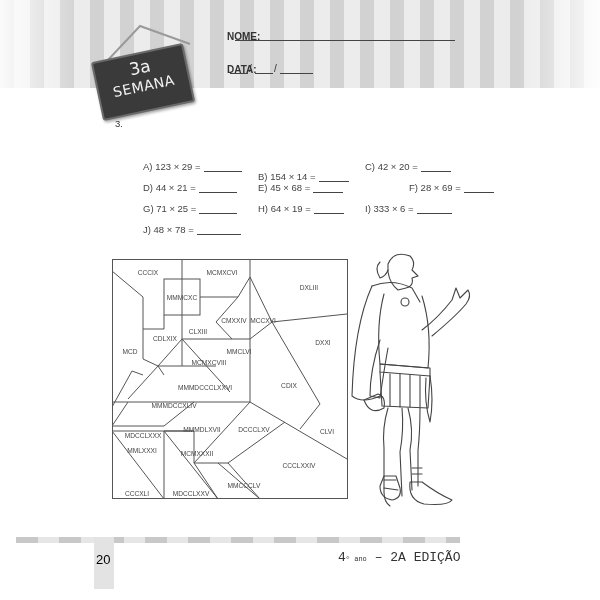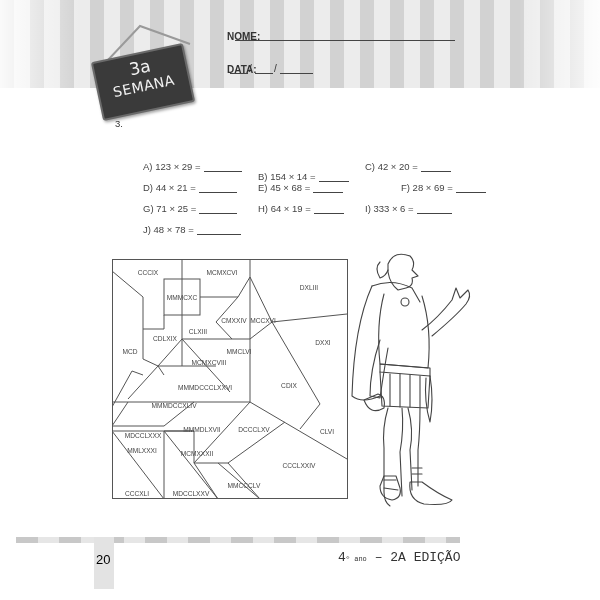--- a/index.html
+++ b/index.html
@@ -64,21 +64,21 @@
   <span class="qnum">3.</span>
 </div>
 
 <div class="problems">
   <div class="prob" style="left:0; top:0;"><span>A) 123 × 29 =</span><span class="blank" style="width:38px;"></span></div>
   <div class="prob" style="left:115px; top:4px;margin-top:6px;"><span>B) 154 × 14 =</span><span class="blank" style="width:30px;"></span></div>
   <div class="prob" style="left:222px; top:0;"><span>C) 42 × 20 =</span><span class="blank" style="width:30px;"></span></div>
 
   <div class="prob" style="left:0; top:21px;"><span>D) 44 × 21 =</span><span class="blank" style="width:38px;"></span></div>
   <div class="prob" style="left:115px; top:21px;"><span>E) 45 × 68 =</span><span class="blank" style="width:30px;"></span></div>
-  <div class="prob" style="left:228px; top:21px;padding-left:30px;"><span>F) 28 × 69 =</span><span class="blank" style="width:30px;"></span></div>
+  <div class="prob" style="left:236px; top:21px;padding-left:30px;"><span>F) 28 × 69 =</span><span class="blank" style="width:30px;"></span></div>
 
   <div class="prob" style="left:0; top:42px;"><span>G) 71 × 25 =</span><span class="blank" style="width:38px;"></span></div>
   <div class="prob" style="left:115px; top:42px;"><span>H) 64 × 19 =</span><span class="blank" style="width:30px;"></span></div>
   <div class="prob" style="left:222px; top:42px;"><span>I) 333 × 6 =</span><span class="blank" style="width:35px;"></span></div>
 
   <div class="prob" style="left:0; top:63px;"><span>J) 48 × 78 =</span><span class="blank" style="width:44px;"></span></div>
 </div>
 
 <div class="puzzle">
   <svg width="236" height="240" viewBox="0 0 236 240">

